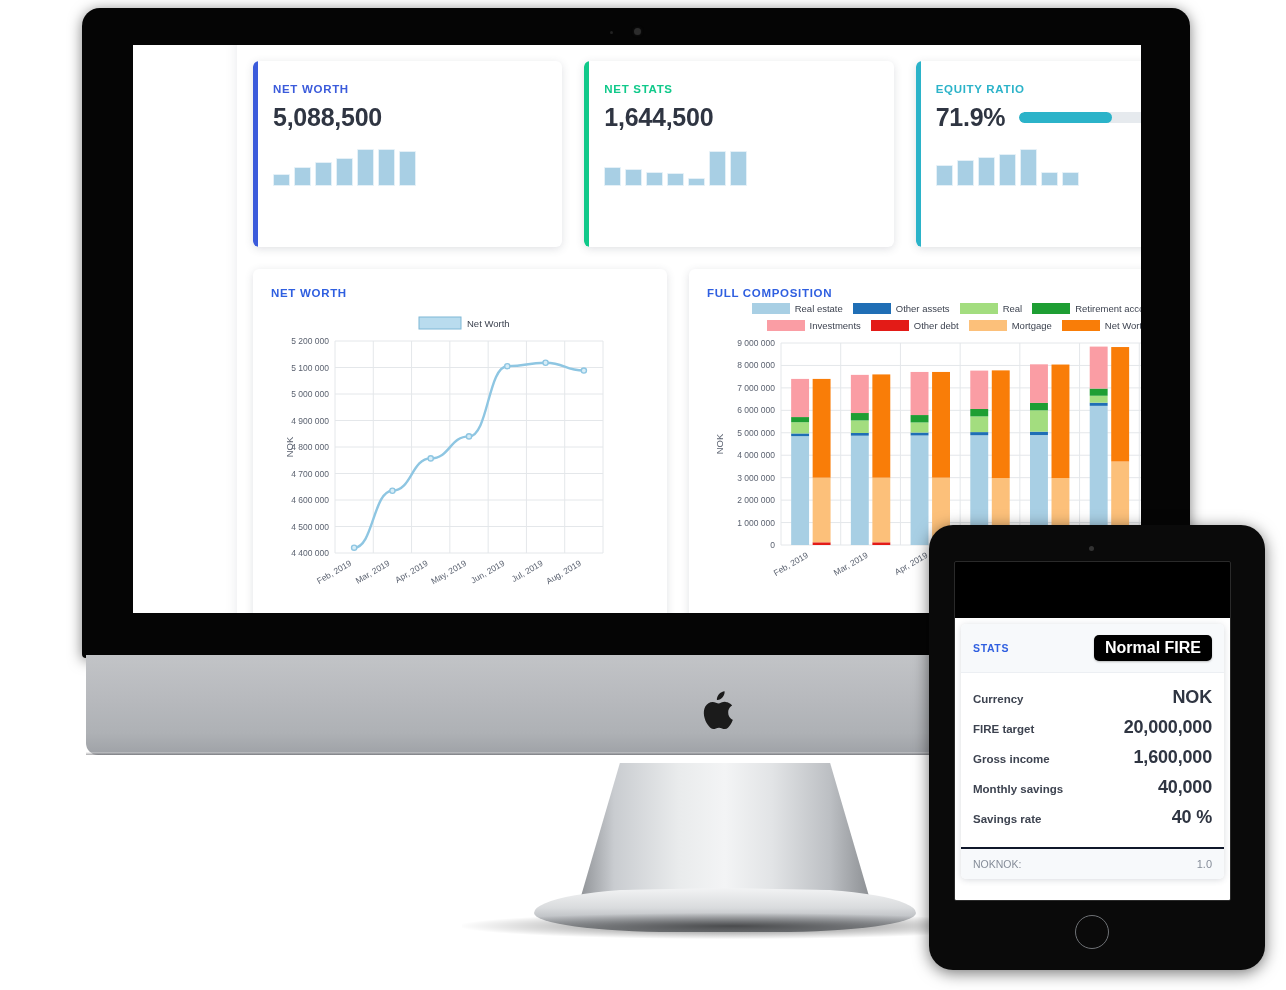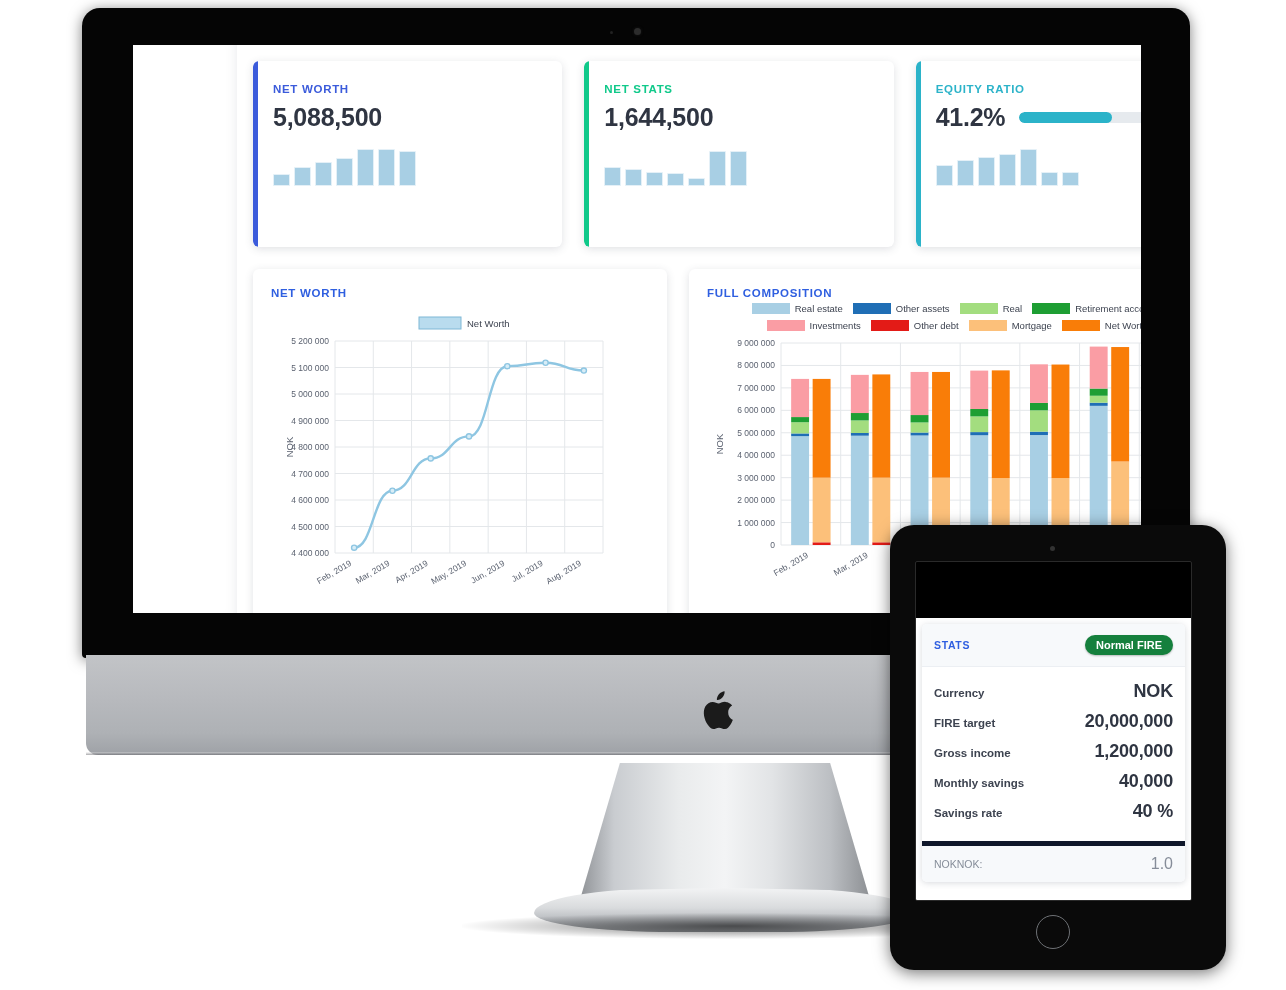--- a/index.html
+++ b/index.html
@@ -73,44 +73,44 @@
 
   .plot-wrap{position:relative;}
   svg text{font-family:"Liberation Sans", sans-serif;}
 
   
   .legend{display:flex;flex-wrap:wrap;justify-content:center;gap:6px 10px;margin:4px 0 2px 0;padding:0 6px;}
   .legend .li{display:flex;align-items:center;gap:5px;font-size:9.5px;color:#3d4350;}
   .legend .sw{width:38px;height:11px;display:inline-block;}
 
   
-  #tablet{position:absolute;left:890px;top:525px;width:336px;height:445px;}
+  #tablet{position:absolute;left:929px;top:525px;width:336px;height:445px;}
   #tablet-body{position:absolute;inset:0;background:#0a0a0a;border-radius:24px;
     box-shadow:0 3px 16px rgba(0,0,0,.55);}
   #tablet-screen{position:absolute;left:25px;top:36px;width:275px;height:338px;background:#000;
     border:1px solid #2a2a2a;border-radius:2px;overflow:hidden;}
   #tablet-camera{position:absolute;left:160px;top:21px;width:5px;height:5px;border-radius:50%;background:#333;}
   #tablet-home{position:absolute;left:146px;top:390px;width:32px;height:32px;border-radius:50%;
     border:1.5px solid #6e7175;}
   #tablet-page{position:absolute;left:0;right:0;top:56px;bottom:0;background:#ffffff;padding:6px 6px 0 6px;}
 
   .stats-card{background:#fff;border-radius:5px;box-shadow:0 1px 6px rgba(60,70,90,.2);overflow:hidden;}
   .stats-head{display:flex;align-items:center;justify-content:space-between;
     background:#f7f9fb;padding:11px 12px;border-bottom:1px solid #eceff3;}
   .stats-head-title{font-size:10.5px;font-weight:bold;letter-spacing:.06em;color:#2f5fe0;}
-  .fire-badge{background:#15803d;color:#fff;font-size:11px;font-weight:bold;
-    padding:4px 11px;border-radius:10px;box-shadow:0 1px 2px rgba(0,0,0,.25);}
+  .fire-badge{background:#000000;color:#fff;font-size:16px;font-weight:bold;
+    padding:4px 11px;border-radius:5px;box-shadow:0 1px 2px rgba(0,0,0,.25);}
   .stats-body{padding:14px 12px 10px 12px;text-align:right;}
   .stat-line{display:flex;align-items:baseline;justify-content:space-between;margin-bottom:9px;}
   .stat-key{font-size:11.5px;font-weight:bold;color:#3d4350;}
   .stat-val{font-size:18px;font-weight:bold;color:#2f3542;letter-spacing:-.01em;}
   .stats-foot{display:flex;align-items:center;justify-content:space-between;
-    background:#f7f9fb;border-top:5px solid #0f172a;padding:9px 12px;}
+    background:#f7f9fb;border-top:2px solid #0f172a;padding:9px 12px;}
   .foot-key{font-size:10.5px;color:#868d99;}
-  .foot-val{font-size:16px;color:#868d99;}
+  .foot-val{font-size:11px;color:#868d99;}
 </style>
 </head>
 <body>
 
 <div id="imac">
   <div id="imac-bezel"></div>
   <div id="imac-camera-led"></div>
   <div id="imac-camera"></div>
 
   <div id="imac-screen">
@@ -151,21 +151,21 @@
                 <i style="height: 6px;"></i>
                 <i style="height: 33px;"></i>
                 <i style="height: 33px;"></i>
               </div>
           </div>
 
           <div class="kpi-card">
             <div class="accent" style="background:#2bb3c9"></div>
             <div class="kpi-title" style="color:#2bb3c9">EQUITY RATIO</div>
             <div class="kpi-value-row">
-              <div class="kpi-value">41.2%</div>
+              <div class="kpi-value">71.9%</div>
               <div class="progress-track">
                 <div class="progress-fill" id="equity-fill" style="width: 57.9%;"></div>
               </div>
             </div>
             <div class="spark">
                 <i style="height: 19px;"></i>
                 <i style="height: 24px;"></i>
                 <i style="height: 27px;"></i>
                 <i style="height: 30px;"></i>
                 <i style="height: 35px;"></i>
@@ -395,21 +395,21 @@
             <div class="stat-line">
               <div class="stat-key">Currency</div>
               <div class="stat-val">NOK</div>
             </div>
             <div class="stat-line">
               <div class="stat-key">FIRE target</div>
               <div class="stat-val">20,000,000</div>
             </div>
             <div class="stat-line">
               <div class="stat-key">Gross income</div>
-              <div class="stat-val">1,200,000</div>
+              <div class="stat-val">1,600,000</div>
             </div>
             <div class="stat-line">
               <div class="stat-key">Monthly savings</div>
               <div class="stat-val">40,000</div>
             </div>
             <div class="stat-line">
               <div class="stat-key">Savings rate</div>
               <div class="stat-val">40 %</div>
             </div>
           </div>

